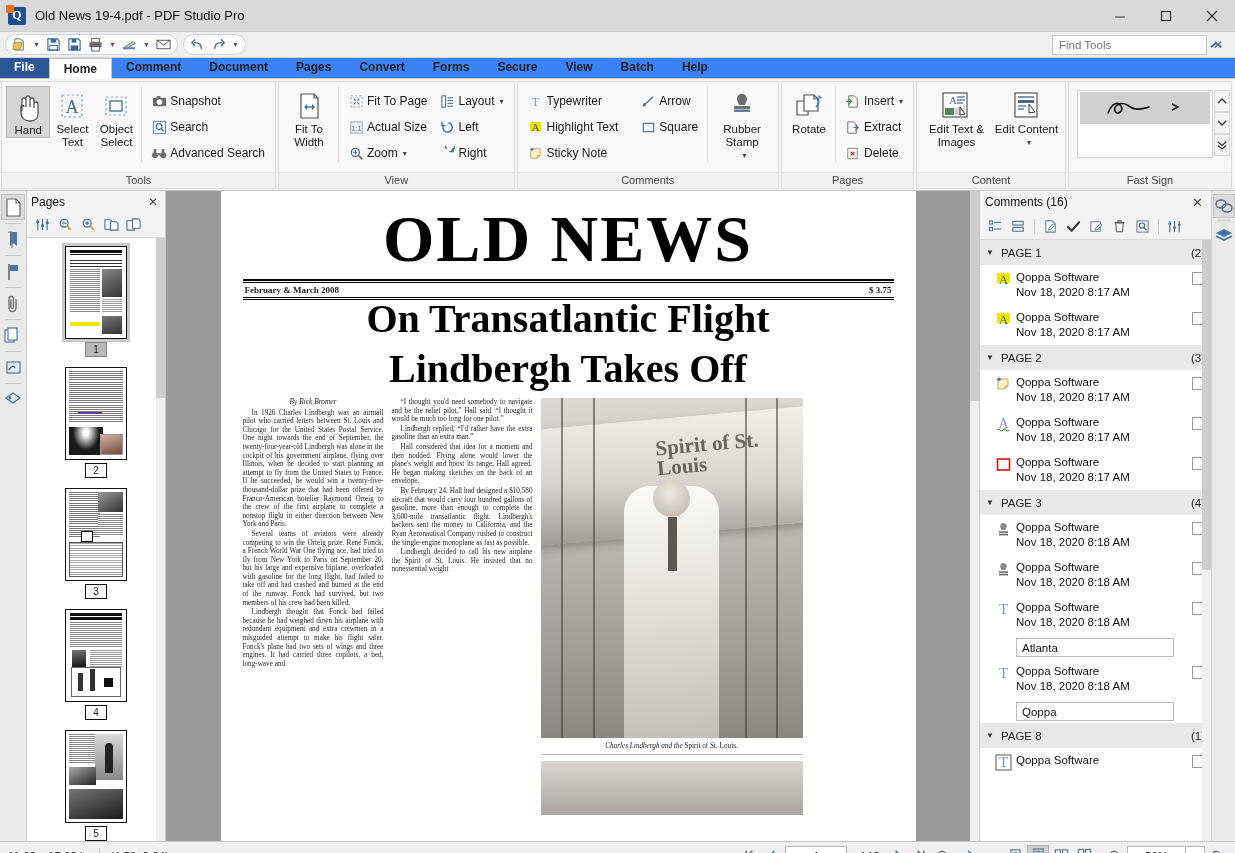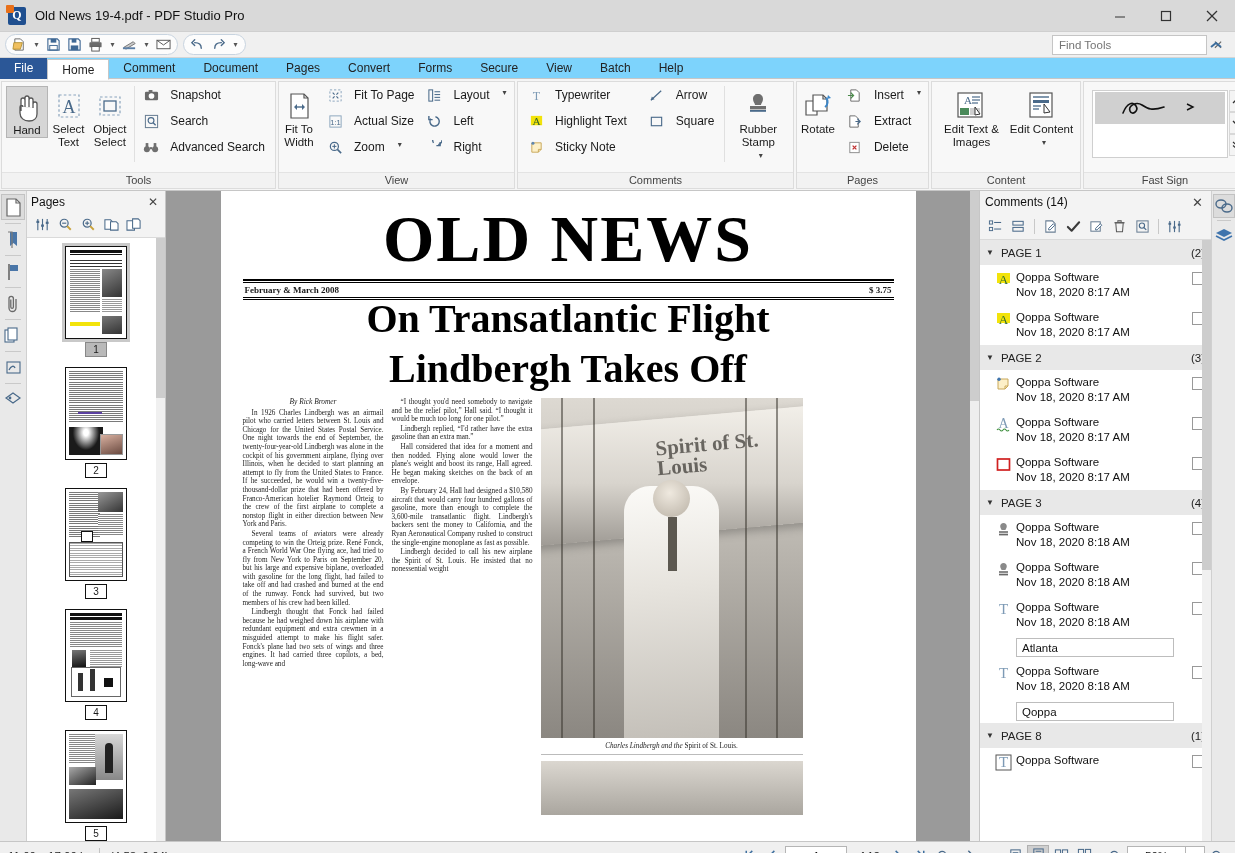--- a/index.html
+++ b/index.html
@@ -51,22 +51,22 @@
     margin-left:auto;display:flex;align-items:center;height:20px;
     background:#fff;border:1px solid #c5c5c5;width:155px;margin-right:2px;
   }
   #findtools input{
     border:0;outline:0;flex:1;font-size:11.5px;color:#333;padding-left:6px;
     font-family:"Liberation Sans",sans-serif;background:transparent;
   }
   #findtools .fx{width:18px;text-align:center;color:#666;font-size:12px;}
   #ribbon-collapse{width:22px;text-align:center;color:#3d6e9e;font-size:12px;margin-right:4px;}
   
-  #tabs { height:21px; background:#7dd3fc; display:flex; 
-          border-bottom:1px solid #c6c6c6; }
+  #tabs { height:21px; background:#3b82f6; display:flex; align-items:flex-end;
+          border-bottom:1px solid #c6c6c6;font-weight:bold; }
   .tab {
     padding:3px 14px 3px 14px; font-size:12px; color:#222; height:21px;
     line-height:15px; white-space:nowrap;
   }
   .tab.file { background:#2b5797; color:#fff; }
   .tab.active { background:#fff; border:1px solid #c6c6c6; border-bottom:1px solid #fff;
                 position:relative; top:1px; }
   
   #ribbon { height:112px; background:#f5f5f5; display:flex;
             border-bottom:1px solid #c6c6c6; padding:2px 1px 0 1px;}
@@ -80,22 +80,22 @@
     border-top:1px solid #e3e3e3;background:#f2f2f2;
   }
   .bigbtn{
     width:56px;display:flex;flex-direction:column;align-items:center;
     padding-top:3px;font-size:11.5px;color:#1a1a1a;text-align:center;line-height:13px;
   }
   .bigbtn.sel{background:#d6d6d6;border:1px solid #b5b5b5;}
   .bigbtn .ic{height:34px;display:flex;align-items:center;justify-content:center;}
   .smallcol{display:flex;flex-direction:column;padding-top:2px;}
   .smallbtn{
-    height:26px;display:flex;align-items:flex-start;font-size:12px;color:#1a1a1a;
-    padding:0 6px 0 3px;white-space:nowrap;gap:8px;
+    height:26px;display:flex;align-items:center;font-size:12px;color:#1a1a1a;
+    padding:0 6px 0 3px;white-space:nowrap;
   }
   .smallbtn .ic{width:22px;display:flex;align-items:center;justify-content:center;}
   .sep-v{width:1px;background:#e0e0e0;height:76px;margin:0 3px;}
   .caret{font-size:8px;margin-left:5px;color:#444;}
   #fastsign-box{
     display:flex;align-items:flex-start;padding:4px;
   }
   #sign-area{
     width:136px;height:68px;border:1px solid #cfcfcf;background:#fff;
     display:flex;align-items:flex-start;justify-content:center;padding-top:1px;
@@ -883,21 +883,21 @@
         </div>
       </div>
     </div>
     <div id="doc-sb">
         <div class="grip"></div>
       </div>
   </div>
 
   <div id="comments">
     <div id="c-head">
-      <div class="t">Comments (14)</div>
+      <div class="t">Comments (16)</div>
       <div class="x">✕</div>
     </div>
     <div id="c-tools">
       <div class="ctool">
           <svg width="15" height="15" viewBox="0 0 16 16">
             <rect x="1.5" y="2" width="3.4" height="3.4" fill="none" stroke="#4a6a8a" stroke-width="1"></rect>
             <rect x="1.5" y="9" width="3.4" height="3.4" fill="none" stroke="#4a6a8a" stroke-width="1"></rect>
             <line x1="6.5" y1="3.7" x2="14" y2="3.7" stroke="#4a6a8a" stroke-width="1.1"></line>
             <line x1="6.5" y1="10.7" x2="14" y2="10.7" stroke="#4a6a8a" stroke-width="1.1"></line>
           </svg>

